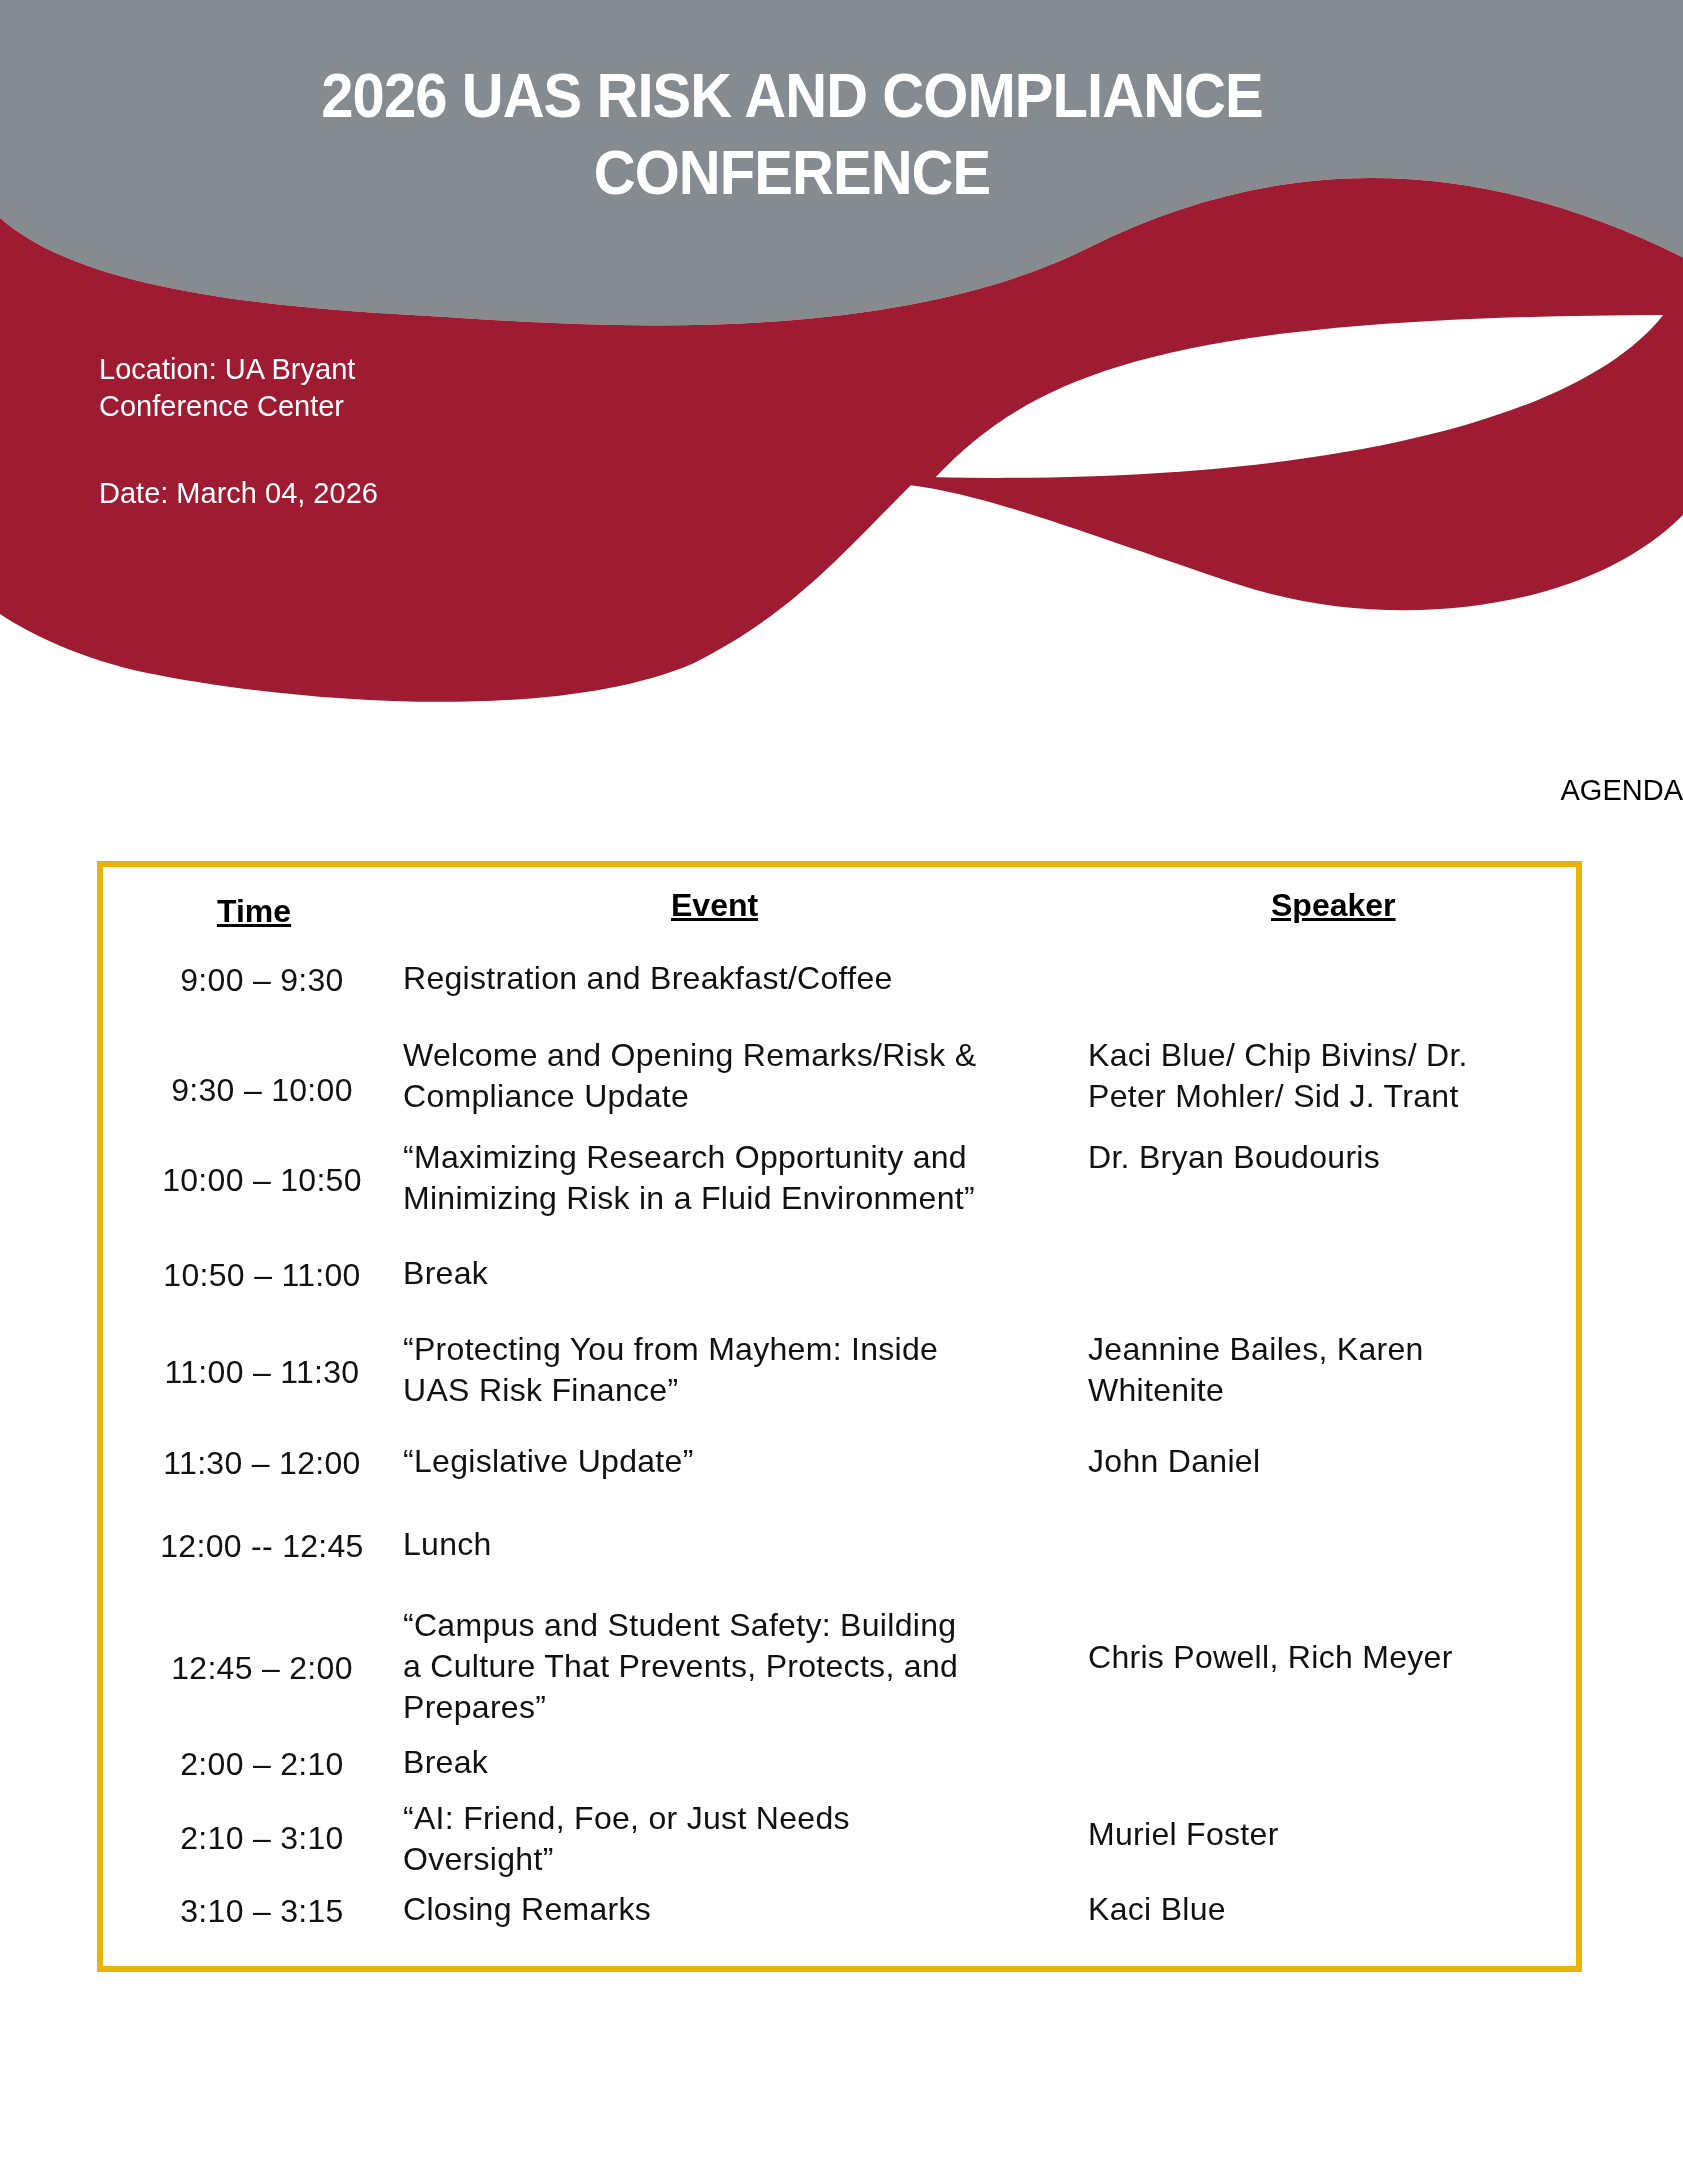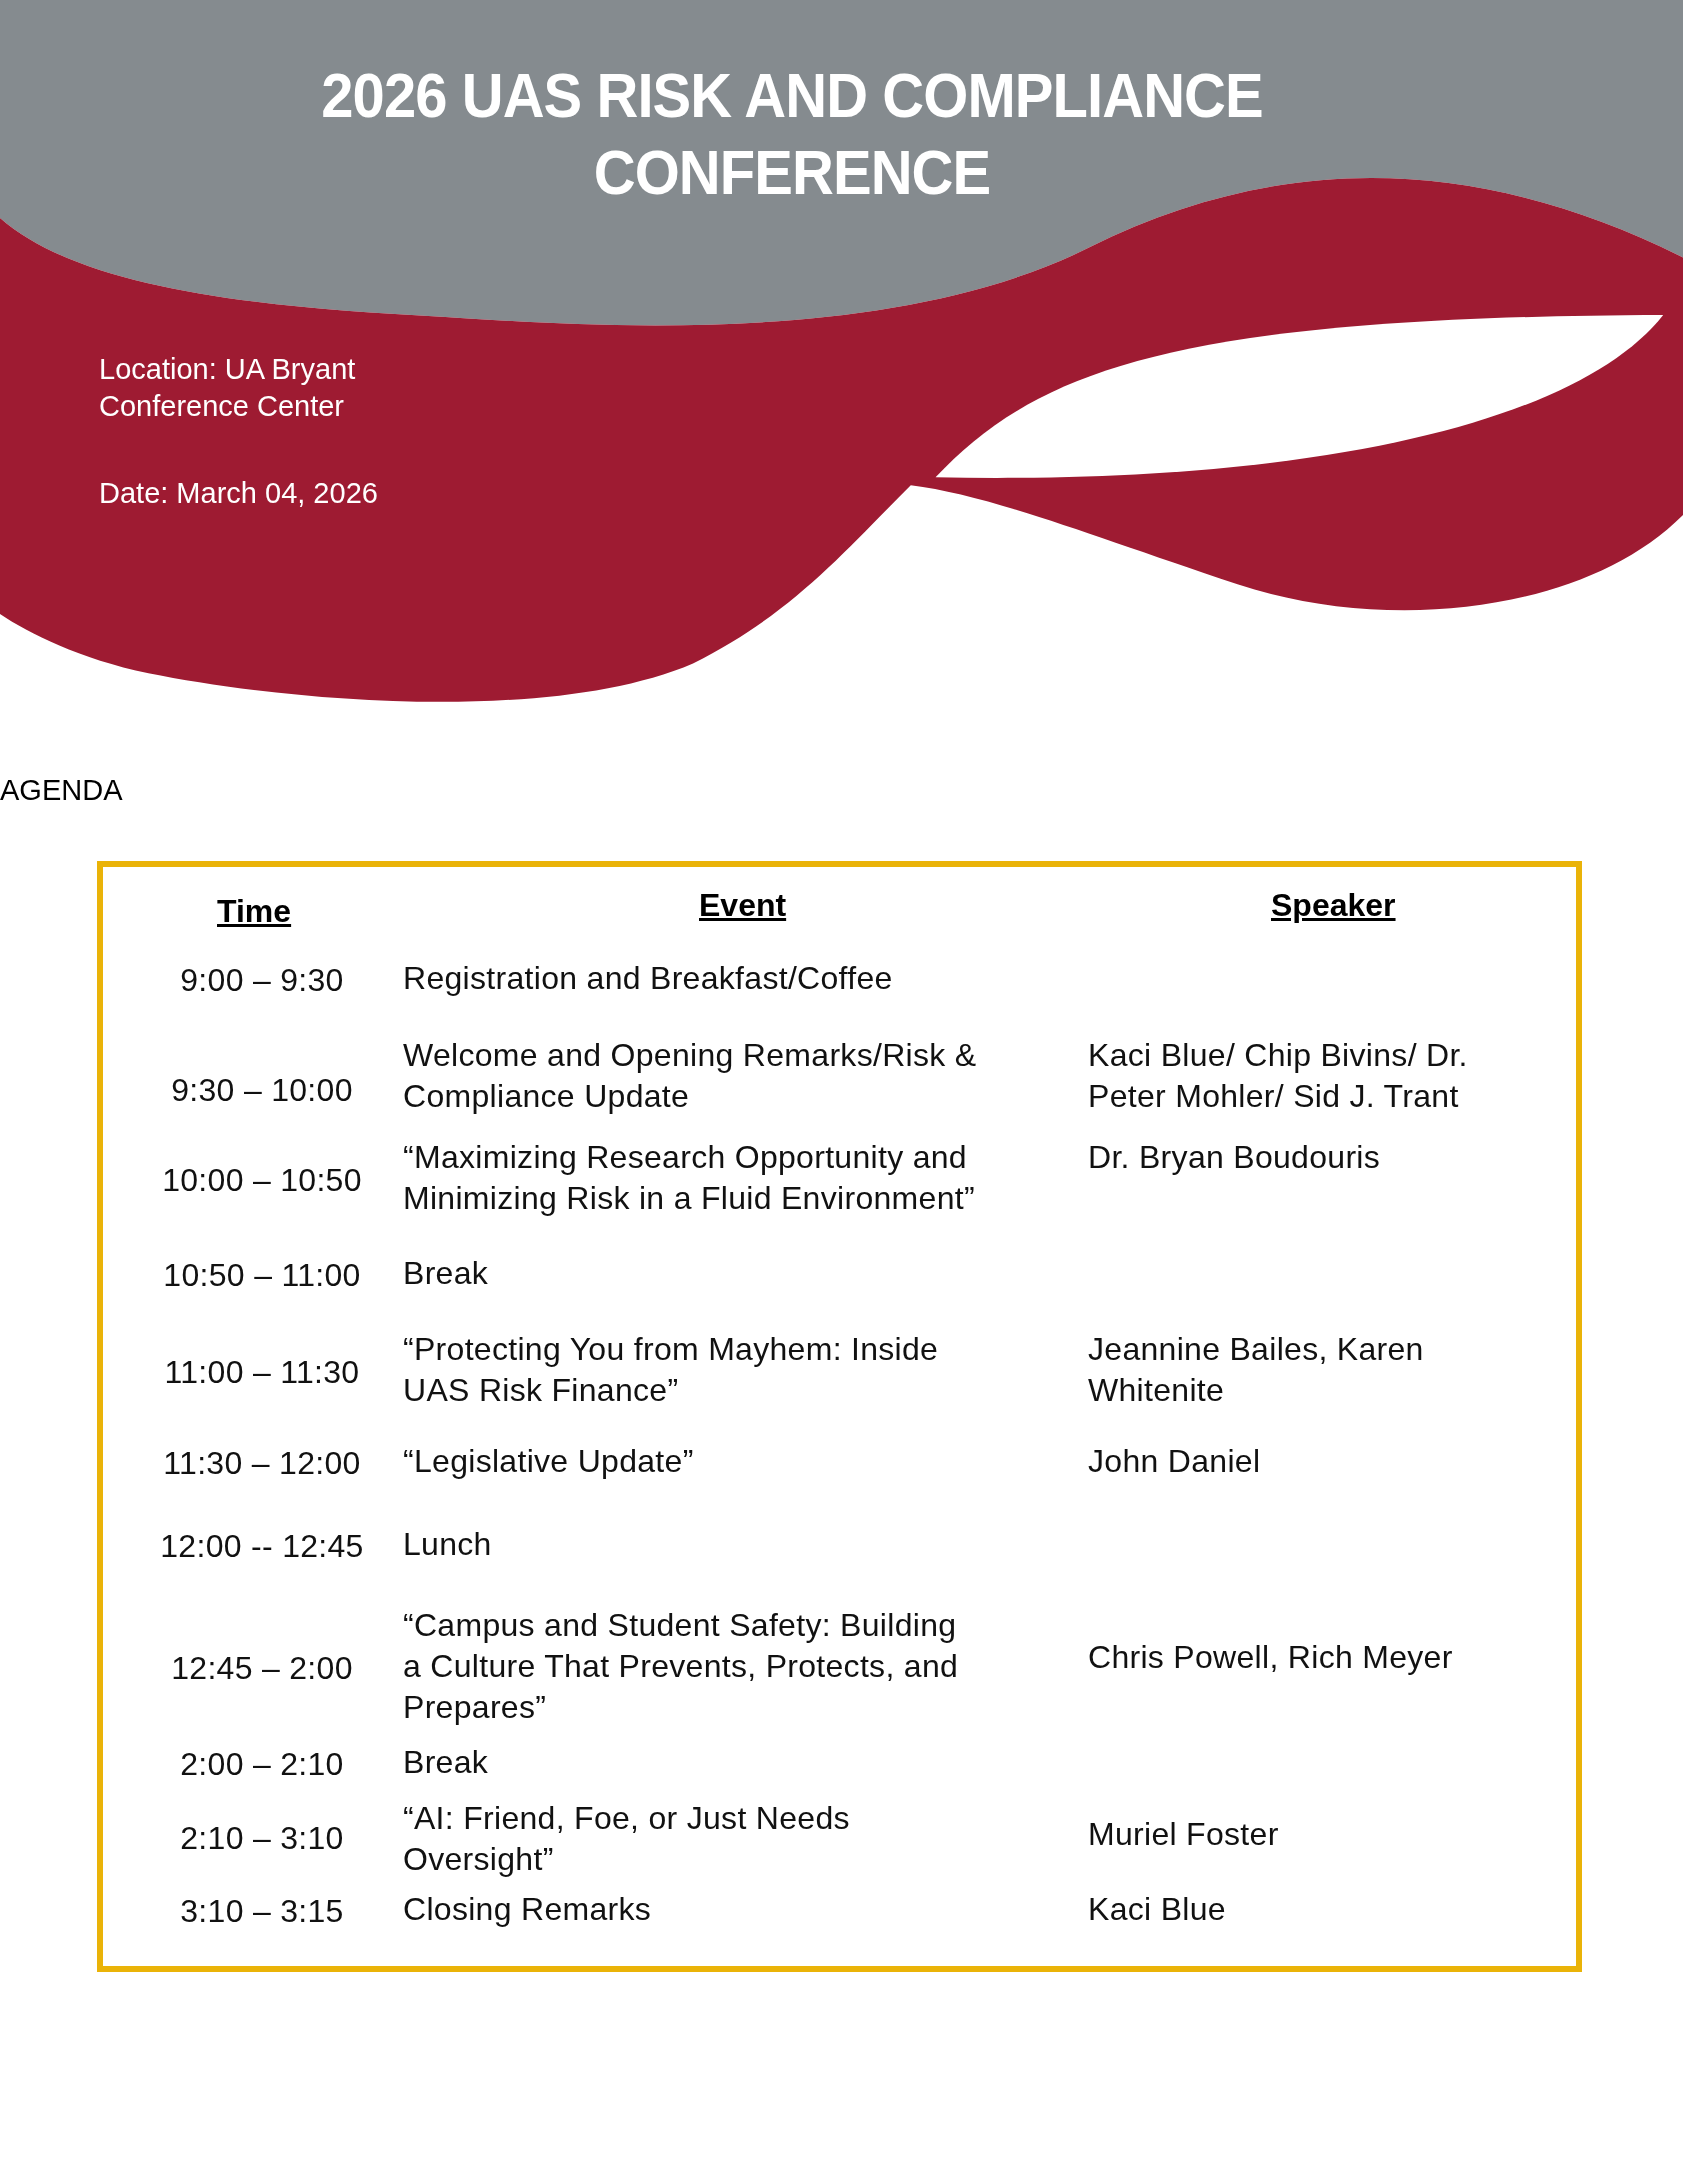--- a/index.html
+++ b/index.html
@@ -7,21 +7,21 @@
          font-family:"Liberation Sans", sans-serif; }
   .banner { position:absolute; left:0; top:0; width:1683px; height:713px; }
   .banner svg { display:block; }
   .title { position:absolute; left:0; top:57px; width:1584px; text-align:center; color:#ffffff;
            font-family:"Liberation Sans", sans-serif; font-weight:bold; font-size:63px; line-height:77px;
            letter-spacing:-1px; transform:scaleX(0.92); transform-origin:792px 0; }
   .title span { display:block; }
   .info { position:absolute; left:99px; color:#ffffff; font-size:29px; line-height:37px; }
   .loc { top:351px; }
   .date { top:475px; }
-  .agenda-title { position:absolute; left:0; width:1683px; top:774px; text-align:left; font-size:29px; color:#000; }
+  .agenda-title { position:absolute; left:0; width:1683px; top:774px; text-align:right; font-size:29px; color:#000; }
   .box { position:absolute; left:97px; top:861px; width:1485px; height:1111px; box-sizing:border-box;
          border:6px solid #eab308; background:#fff; }
   .grid { position:absolute; left:0; top:0; width:100%; }
   .hdr { position:absolute; font-weight:bold; text-decoration:underline; font-size:32px; color:#000; }
   .row { position:absolute; left:0; width:100%; }
   .cell { position:absolute; font-size:32px; line-height:41px; color:#111; letter-spacing:0.3px; }
   .time { width:228px; text-align:center; left:45px; }
   .event { left:300px; width:653px; }
   .speaker { left:985px; width:426px; }
 </style>
@@ -44,21 +44,21 @@
     <div>Conference Center</div>
   </div>
   <div class="info date">Date: March 04, 2026</div>
 </div>
 
 <div class="agenda-title">AGENDA</div>
 
 <div class="box">
   <div class="grid" id="grid">
     <div class="hdr" style="left:114px; top:26px;">Time</div>
-    <div class="hdr" style="left:596px; top:20px;">Event</div>
+    <div class="hdr" style="left:568px; top:20px;">Event</div>
     <div class="hdr" style="left:1168px; top:20px;">Speaker</div>
   <div class="row" style="top: 91px;">
         <div class="cell time" style="top: 2px;">9:00 – 9:30</div>
         <div class="cell event">
           <div>Registration and Breakfast/Coffee</div>
         </div>
         <div class="cell speaker"></div>
       </div>
       <div class="row" style="top: 168px;">
         <div class="cell time" style="top: 23px; margin-top: 12px;">9:30 – 10:00</div>

